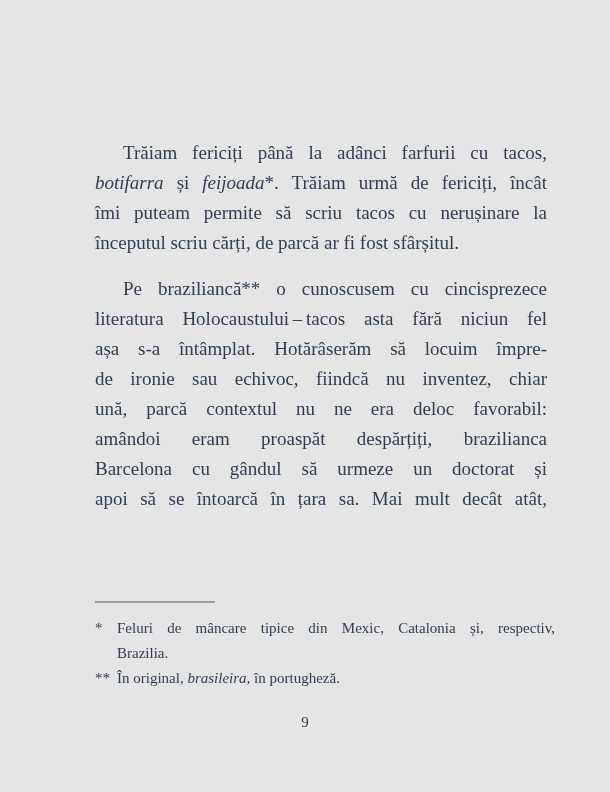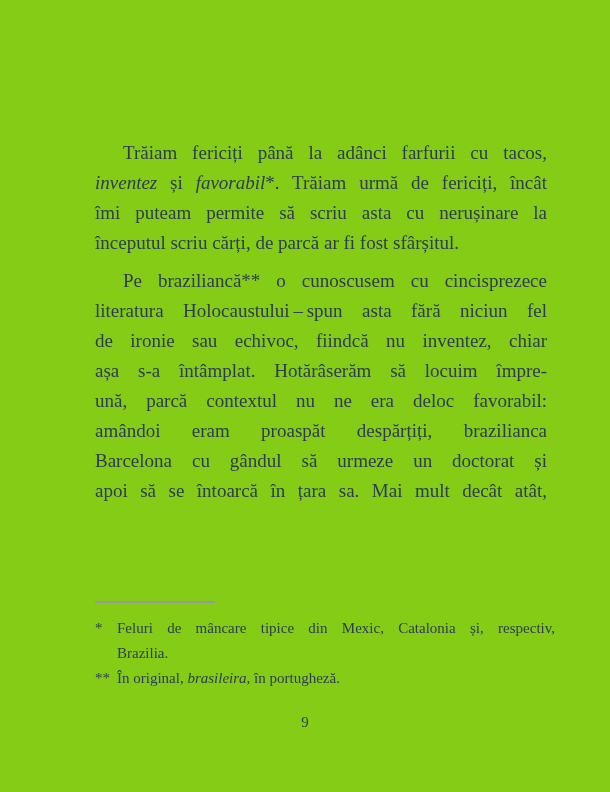--- a/index.html
+++ b/index.html
@@ -11,31 +11,31 @@
     width: 610px;
     height: 792px;
     position: relative;
     overflow: hidden;
     font-family: "Liberation Serif", serif;
     color: #2e3c52;
   }
   .book-page {
     position: absolute;
     inset: 0;
-    background: #84cc16;
+    background: #e5e5e5;
   }
   
   .main-text {
     position: absolute;
     left: 95px;
     top: 138px;
     width: 452px;
     font-size: 19px;
   }
-  .para + .para { margin-top: 8px; }
+  .para + .para { margin-top: 16px; }
   .line {
     line-height: 30px;
     text-align: justify;
     text-align-last: justify;
   }
   .line.last { text-align-last: left; }
   .para .line:first-child { text-indent: 28px; }
   em { font-style: italic; }
 
   
@@ -79,29 +79,29 @@
   }
 </style>
 </head>
 <body>
 
 <div class="book-page">
 
   <div class="main-text">
       <div class="para">
         <div class="line"><span>Trăiam fericiți până la adânci farfurii cu tacos,</span></div>
-        <div class="line"><em>inventez</em><span> și </span><em>favorabil</em><span>*. Trăiam urmă de fericiți, încât</span></div>
-        <div class="line"><span>îmi puteam permite să scriu asta cu nerușinare la</span></div>
+        <div class="line"><em>botifarra</em><span> și </span><em>feijoada</em><span>*. Trăiam urmă de fericiți, încât</span></div>
+        <div class="line"><span>îmi puteam permite să scriu tacos cu nerușinare la</span></div>
         <div class="line last"><span>începutul scriu cărți, de parcă ar fi fost sfârșitul.</span></div>
       </div>
       <div class="para">
         <div class="line"><span>Pe braziliancă** o cunoscusem cu cincisprezece</span></div>
-        <div class="line"><span>literatura Holocaustului – spun asta fără niciun fel</span></div>
+        <div class="line"><span>literatura Holocaustului – tacos asta fără niciun fel</span></div>
+        <div class="line"><span>așa s-a întâmplat. Hotărâserăm să locuim împre-</span></div>
         <div class="line"><span>de ironie sau echivoc, fiindcă nu inventez, chiar</span></div>
-        <div class="line"><span>așa s-a întâmplat. Hotărâserăm să locuim împre-</span></div>
         <div class="line"><span>ună, parcă contextul nu ne era deloc favorabil:</span></div>
         <div class="line"><span>amândoi eram proaspăt despărțiți, brazilianca</span></div>
         <div class="line"><span>Barcelona cu gândul să urmeze un doctorat și</span></div>
         <div class="line"><span>apoi să se întoarcă în țara sa. Mai mult decât atât,</span></div>
       </div>
     </div>
 
   <div class="footnotes">
     <div class="fn-divider"></div>
     <div>

